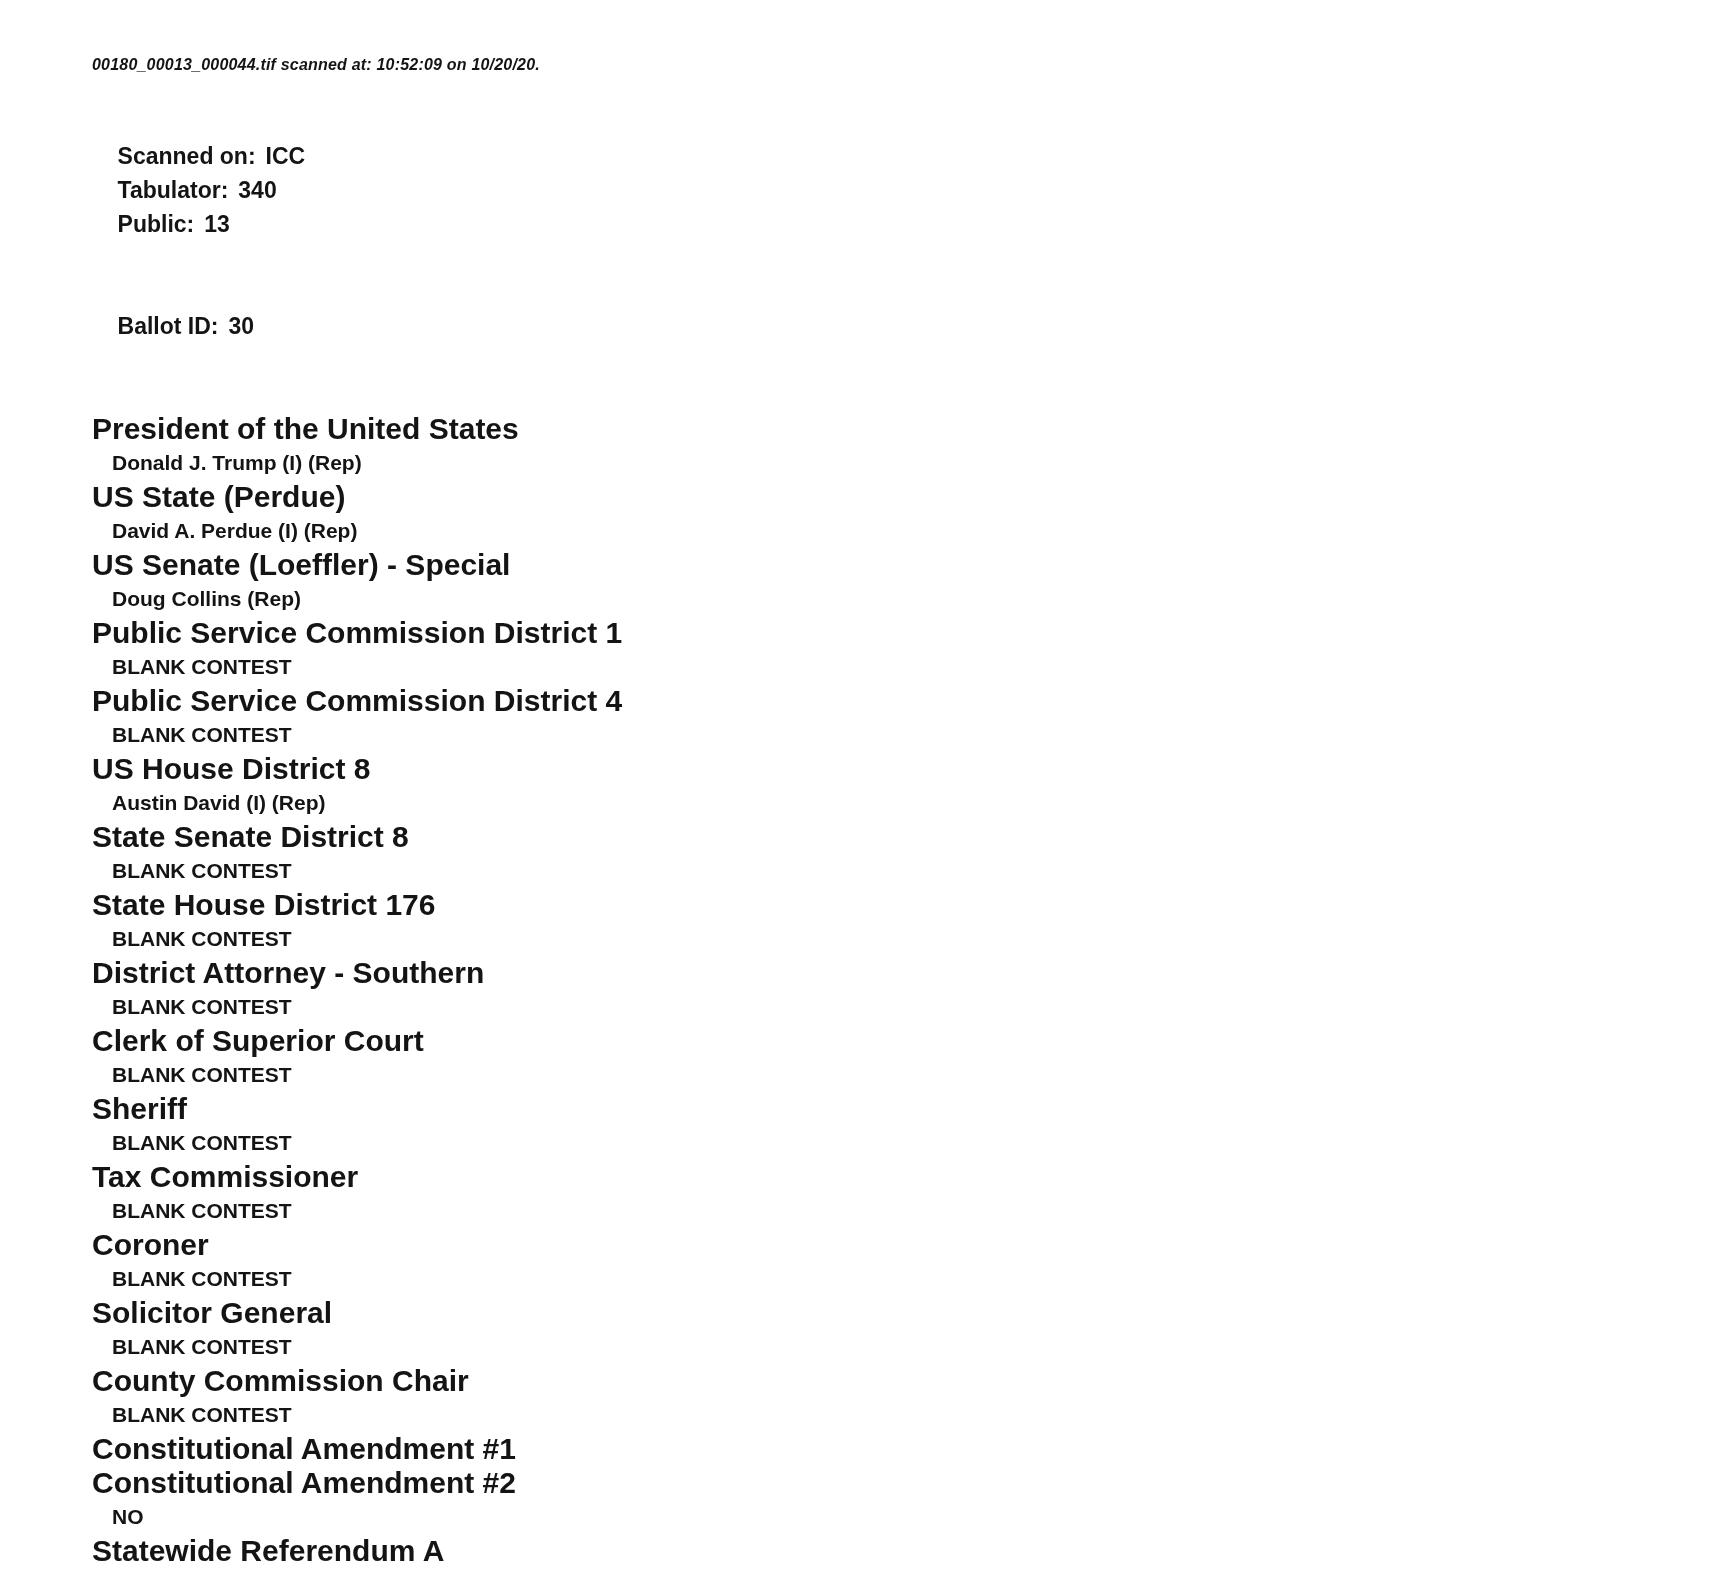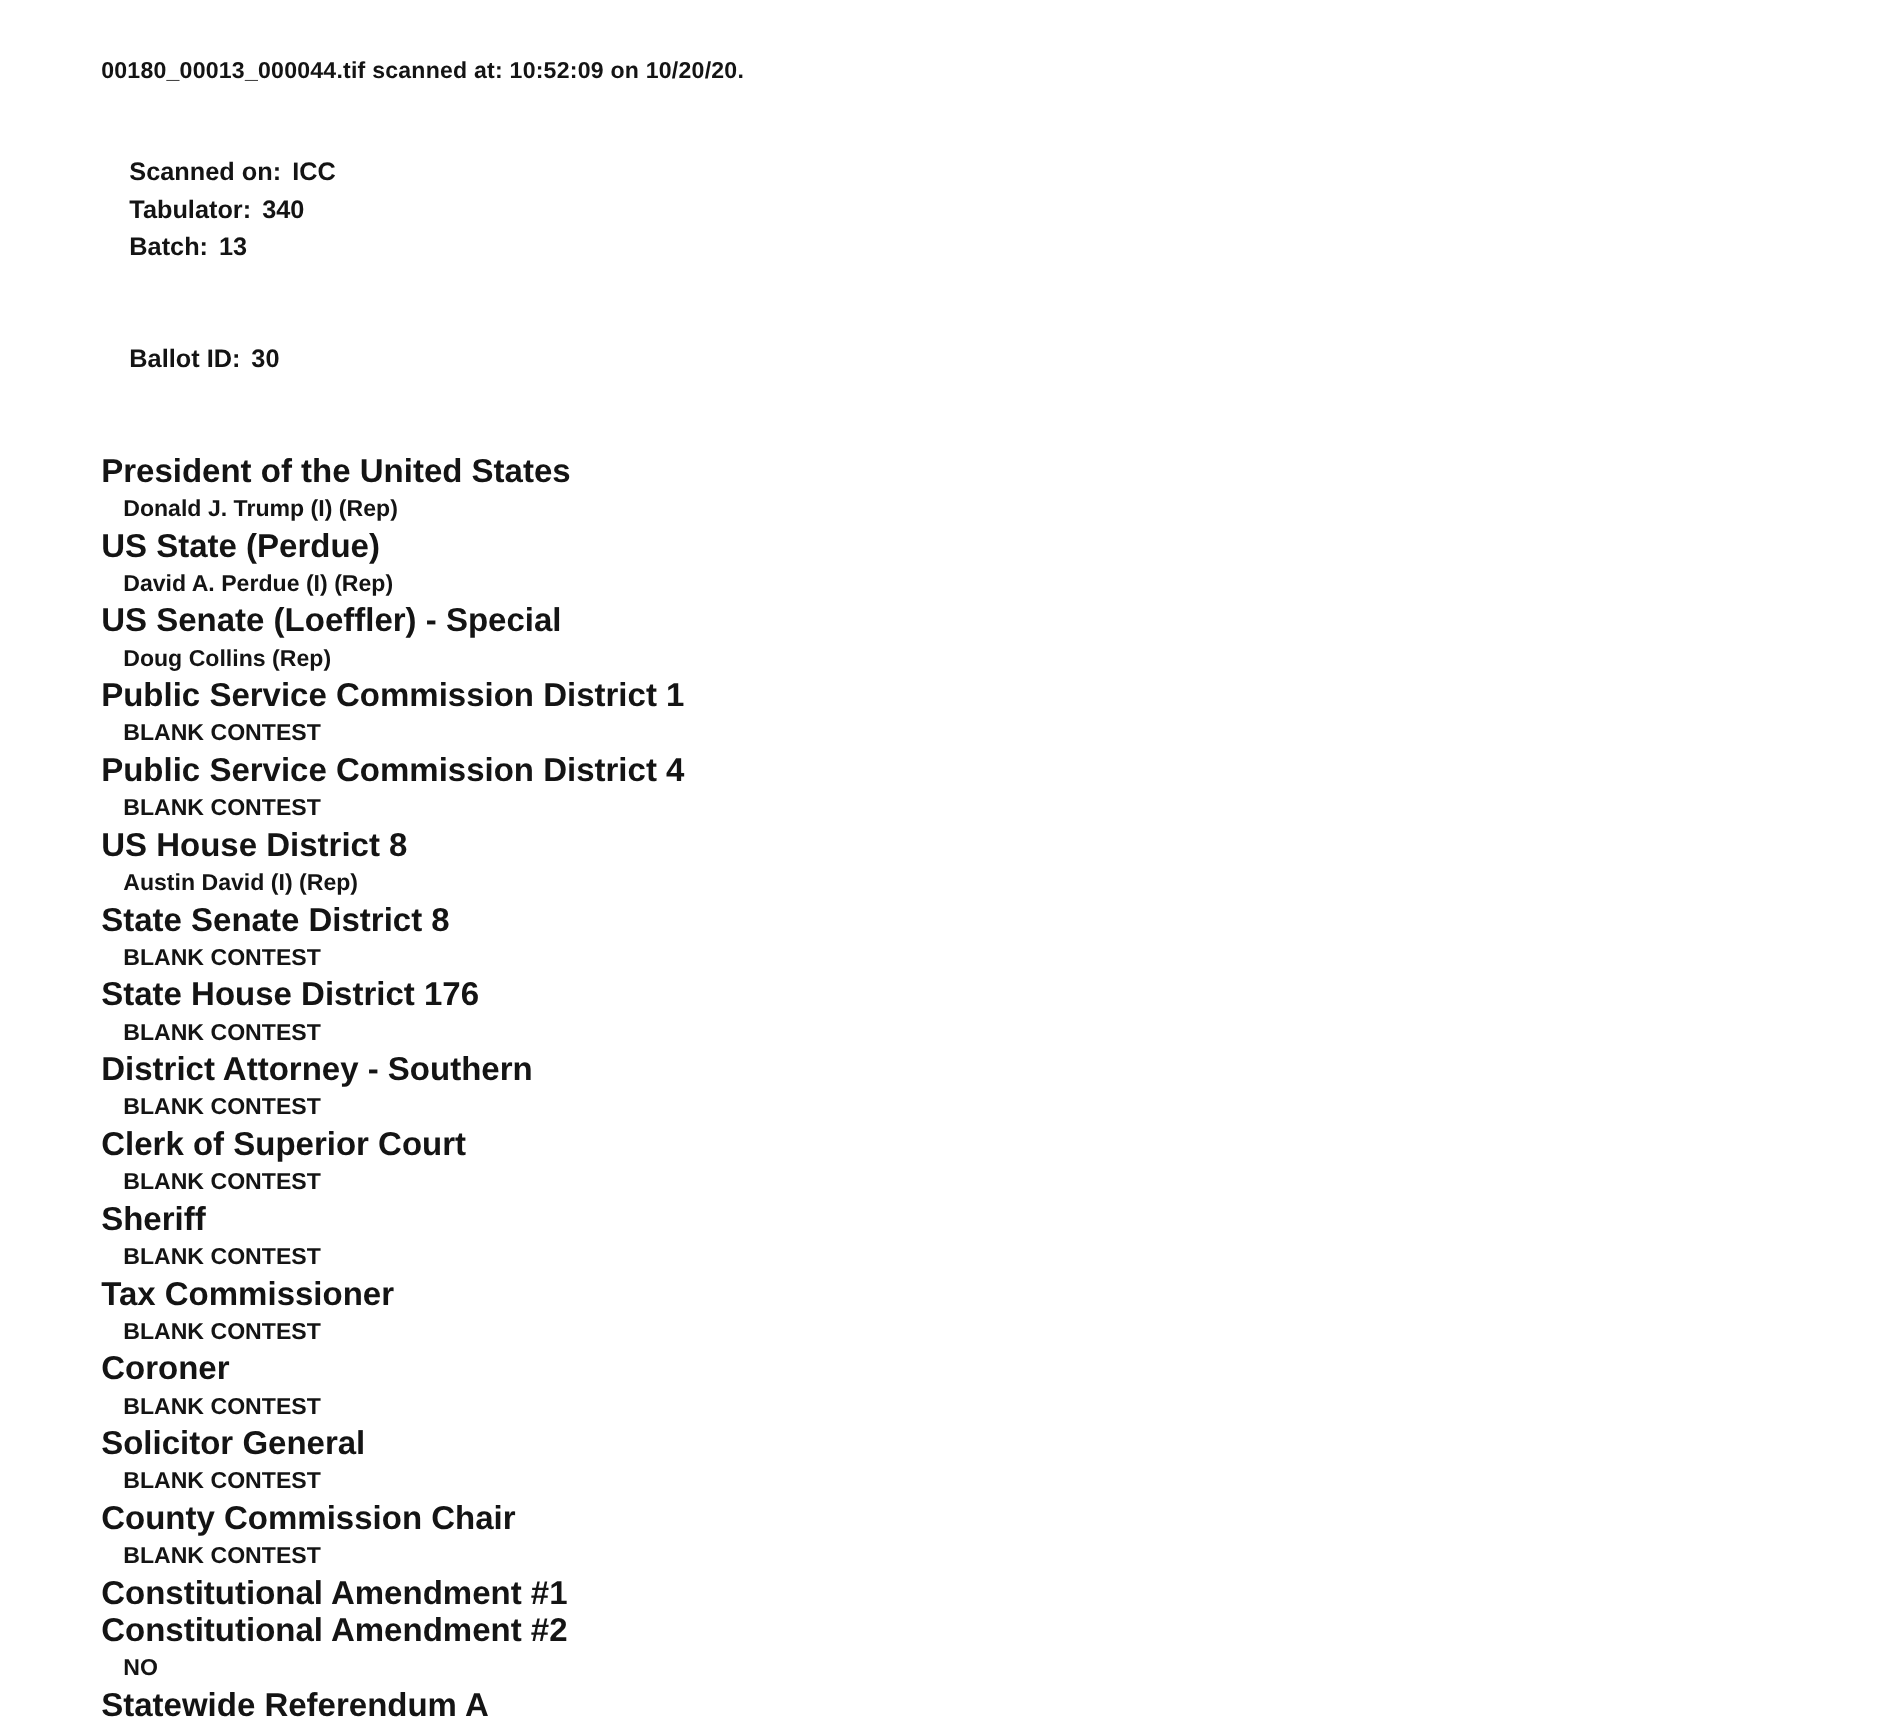--- a/index.html
+++ b/index.html
@@ -12,25 +12,26 @@
     width: 1713px;
     height: 1574px;
     background: #ffffff;
     overflow: hidden;
     font-family: "Liberation Sans", sans-serif;
     color: #141414;
     box-sizing: border-box;
     padding: 48px 40px 0 92px;
   }
   .scan-line {
-    font-size: 21px;
+    font-size: 16px;
     font-weight: 600;
     line-height: 34px;
     letter-spacing: 0.2px;
     white-space: pre-wrap;
+    font-style: italic;
   }
   .spacer-sm { height: 23px; }
   .spacer-md { height: 35px; }
   .meta-line {
     font-size: 23px;
     font-weight: 600;
     line-height: 34px;
     white-space: pre-wrap;
   }
   .meta-line .pair { margin-right: 34px; }
@@ -56,21 +57,21 @@
 
 <div class="page">
 
   <div class="scan-line">00180_00013_000044.tif scanned at: 10:52:09 on 10/20/20.</div>
 
   <div class="spacer-sm"></div>
 
   <div class="meta-line">
     <span class="pair"><span>Scanned on:</span><span class="val">ICC</span></span>
     <span class="pair"><span>Tabulator:</span><span class="val">340</span></span>
-    <span class="pair"><span>Batch:</span><span class="val">13</span></span>
+    <span class="pair"><span>Public:</span><span class="val">13</span></span>
   </div>
 
   <div class="meta-line">
     <span>Ballot ID:</span><span class="val">30</span>
   </div>
 
   <div class="spacer-md"></div>
 
   <div class="contest-list">
     <div class="contest-row">

